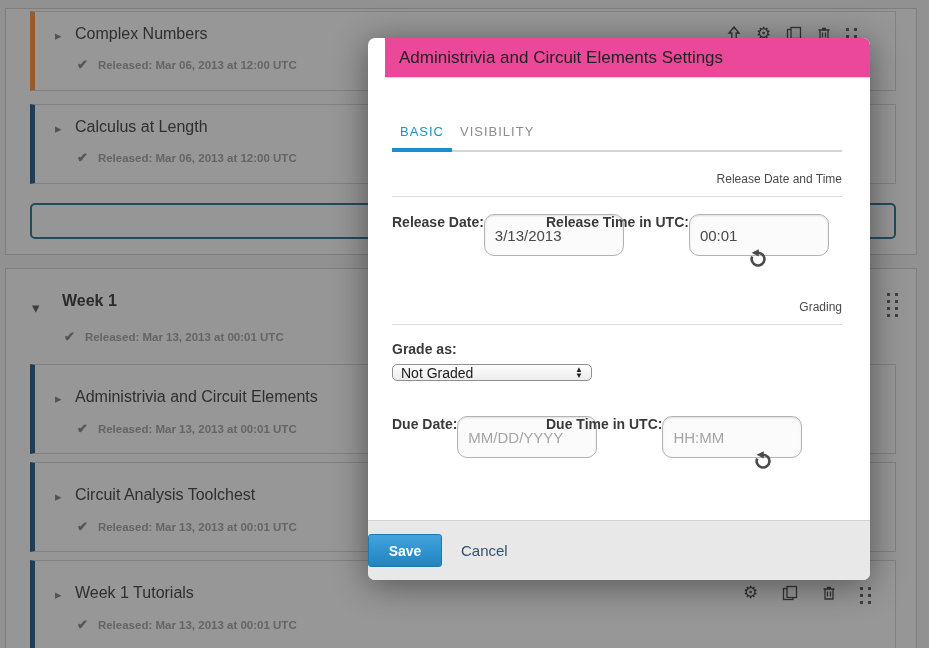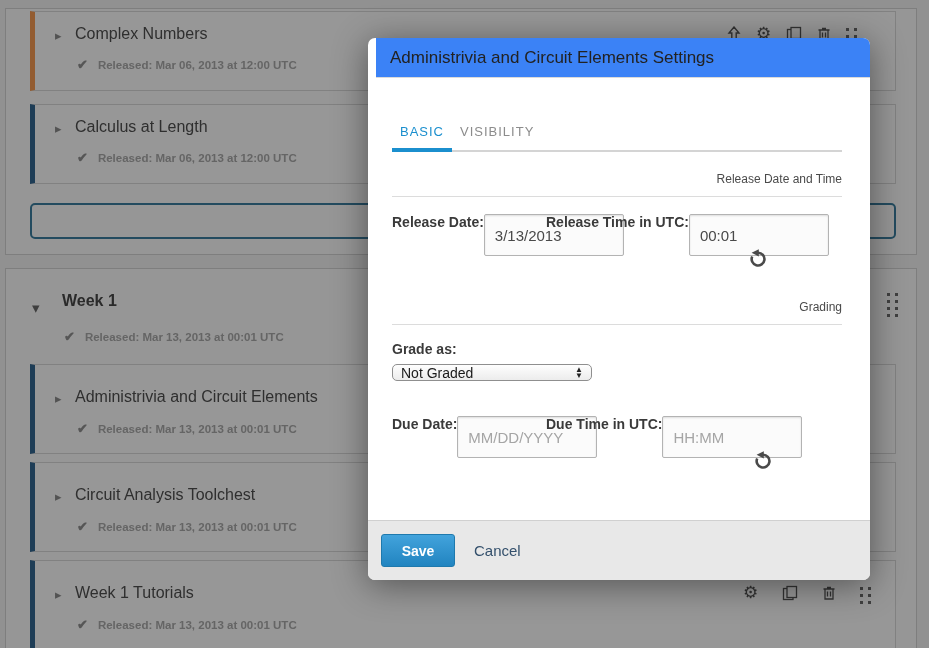--- a/index.html
+++ b/index.html
@@ -39,53 +39,53 @@
   .dots i { width:3px; height:3px; background:#6b6b6b; display:block; }
   .drag-sec { position:absolute; left:881px; top:24px; display:grid; grid-template-columns:repeat(2,3px); grid-gap:4px 5px; }
   .drag-sec i { width:3px; height:3px; background:#6b6b6b; display:block; }
 
   
   .overlay { position:absolute; inset:0; background:rgba(0,0,0,0.40); }
 
   
   .modal { position:absolute; left:368px; top:38px; width:502px; height:542px;
            background:#fff; border-radius:7px; box-shadow:0 5px 35px rgba(0,0,0,.45); overflow:hidden; }
-  .modal-header { position:absolute; top:0; left:8px; right:0; height:40px; background:#3b82f6;
+  .modal-header { position:absolute; top:0; left:17px; right:0; height:40px; background:#ec4899;
                   border-bottom:1px solid #dadada;text-align:center; }
   .modal-title { position:absolute; left:14px; top:0; line-height:40px; font-size:17px; color:#222; }
 
   .tabs { position:absolute; top:86px; left:24px; width:450px; display:flex; 
           border-bottom:2px solid #d4d4d4; }
   .tab { font-size:13px; letter-spacing:1px; color:#8c8c8c; padding:0 8px 9px; cursor:pointer; }
   .tab.active { color:#1b8fce; border-bottom:4px solid #1b8fce; margin-bottom:-2px; }
 
   .m-h3 { position:absolute; left:24px; width:450px; font-size:12px; font-weight:normal; color:#4a4a4a;
           padding-bottom:10px; border-bottom:1px solid #dcdcdc;text-align:right; }
   .h3-release { top:134px; }
   .h3-grading { top:262px; }
 
   .field-row { position:absolute; left:24px; display:flex; }
   .fr-release { top:176px; }
   .fr-due { top:378px; }
   .field { width:140px; margin-right:14px; display:flex; flex-direction:row; }
   .field label { font-size:14px; font-weight:bold; color:#3a3a3a; margin-bottom:7px; white-space:nowrap; }
-  .field input { width:140px; height:42px; border:1px solid #b3b3b3; border-radius:2px; background:#fbfbfb;
+  .field input { width:140px; height:42px; border:1px solid #b3b3b3; border-radius:10px; background:#fbfbfb;
                  box-shadow:inset 0 1px 2px rgba(0,0,0,.12); font-family:"Liberation Sans",sans-serif;
                  font-size:15px; color:#494949; padding:0 10px; }
   .field input::placeholder { color:#a5a5a5; opacity:1; }
   .reset-wrap { margin-left:48px; margin-top:34px; cursor:pointer; }
 
   .grade-label { position:absolute; left:24px; top:303px; font-size:14px; font-weight:bold; color:#3a3a3a; }
   .select { position:absolute; left:24px; top:326px; width:200px; height:17px; border:1px solid #8f8f8f;
             border-radius:5px; background:linear-gradient(#fefefe,#ececec); display:flex; align-items:center;
             padding:0 8px; font-size:14px; color:#1a1a1a; cursor:pointer; }
   .sel-arrows { margin-left:auto; display:flex; flex-direction:column; font-size:8px; line-height:5.5px; color:#222; }
 
   .modal-footer { position:absolute; left:0; right:0; bottom:0; height:60px; background:#e8e8e8;
-                  border-top:1px solid #d0d0d0; display:flex; align-items:center; padding-left:13px; }
+                  border-top:1px solid #d0d0d0; display:flex; align-items:center; }
   .save-btn { width:74px; height:33px; border:1px solid #1e79ad; border-radius:3px; color:#fff;
               font-family:"Liberation Sans",sans-serif; font-size:14px; font-weight:bold;
               background:linear-gradient(#42a3dc,#2184c0); cursor:pointer; }
   .cancel-link { margin-left:19px; font-size:15px; color:#34506c; cursor:pointer; }
 
   svg.icon { display:block; }
 </style>
 </head>
 <body>
 

